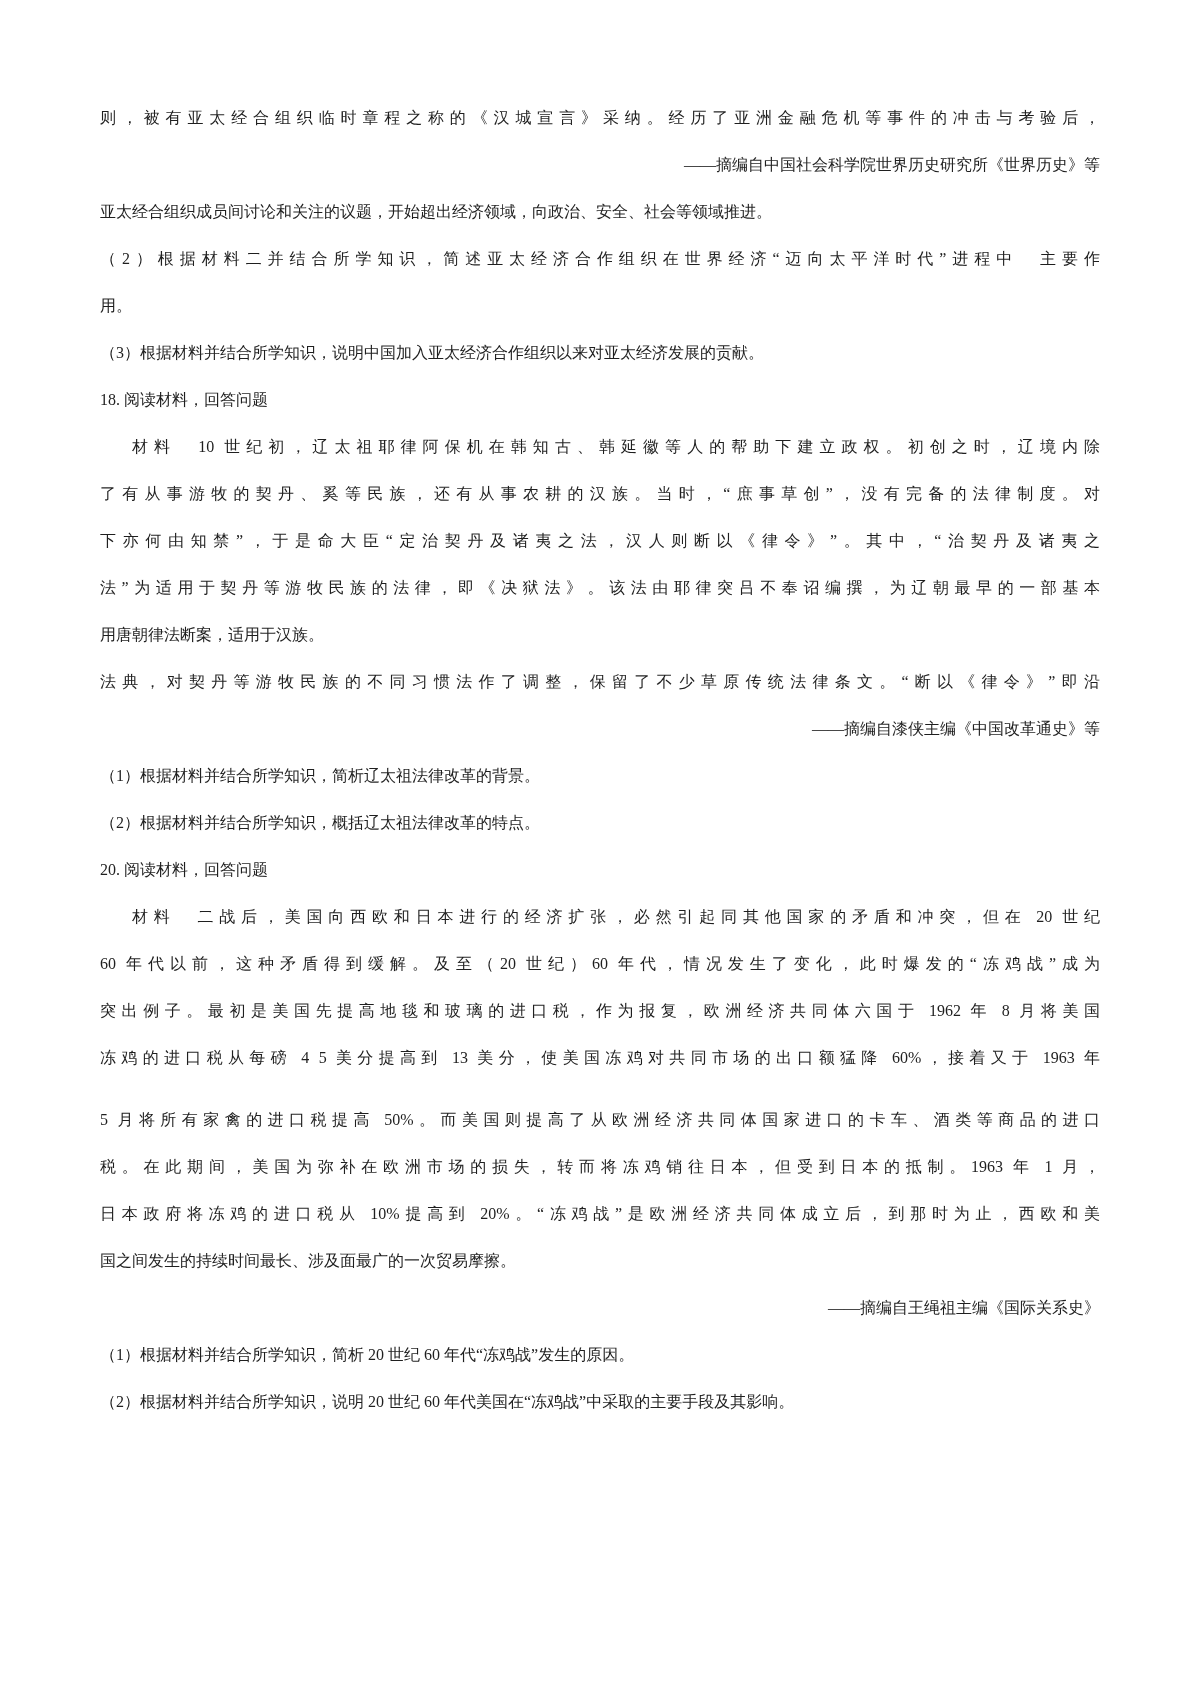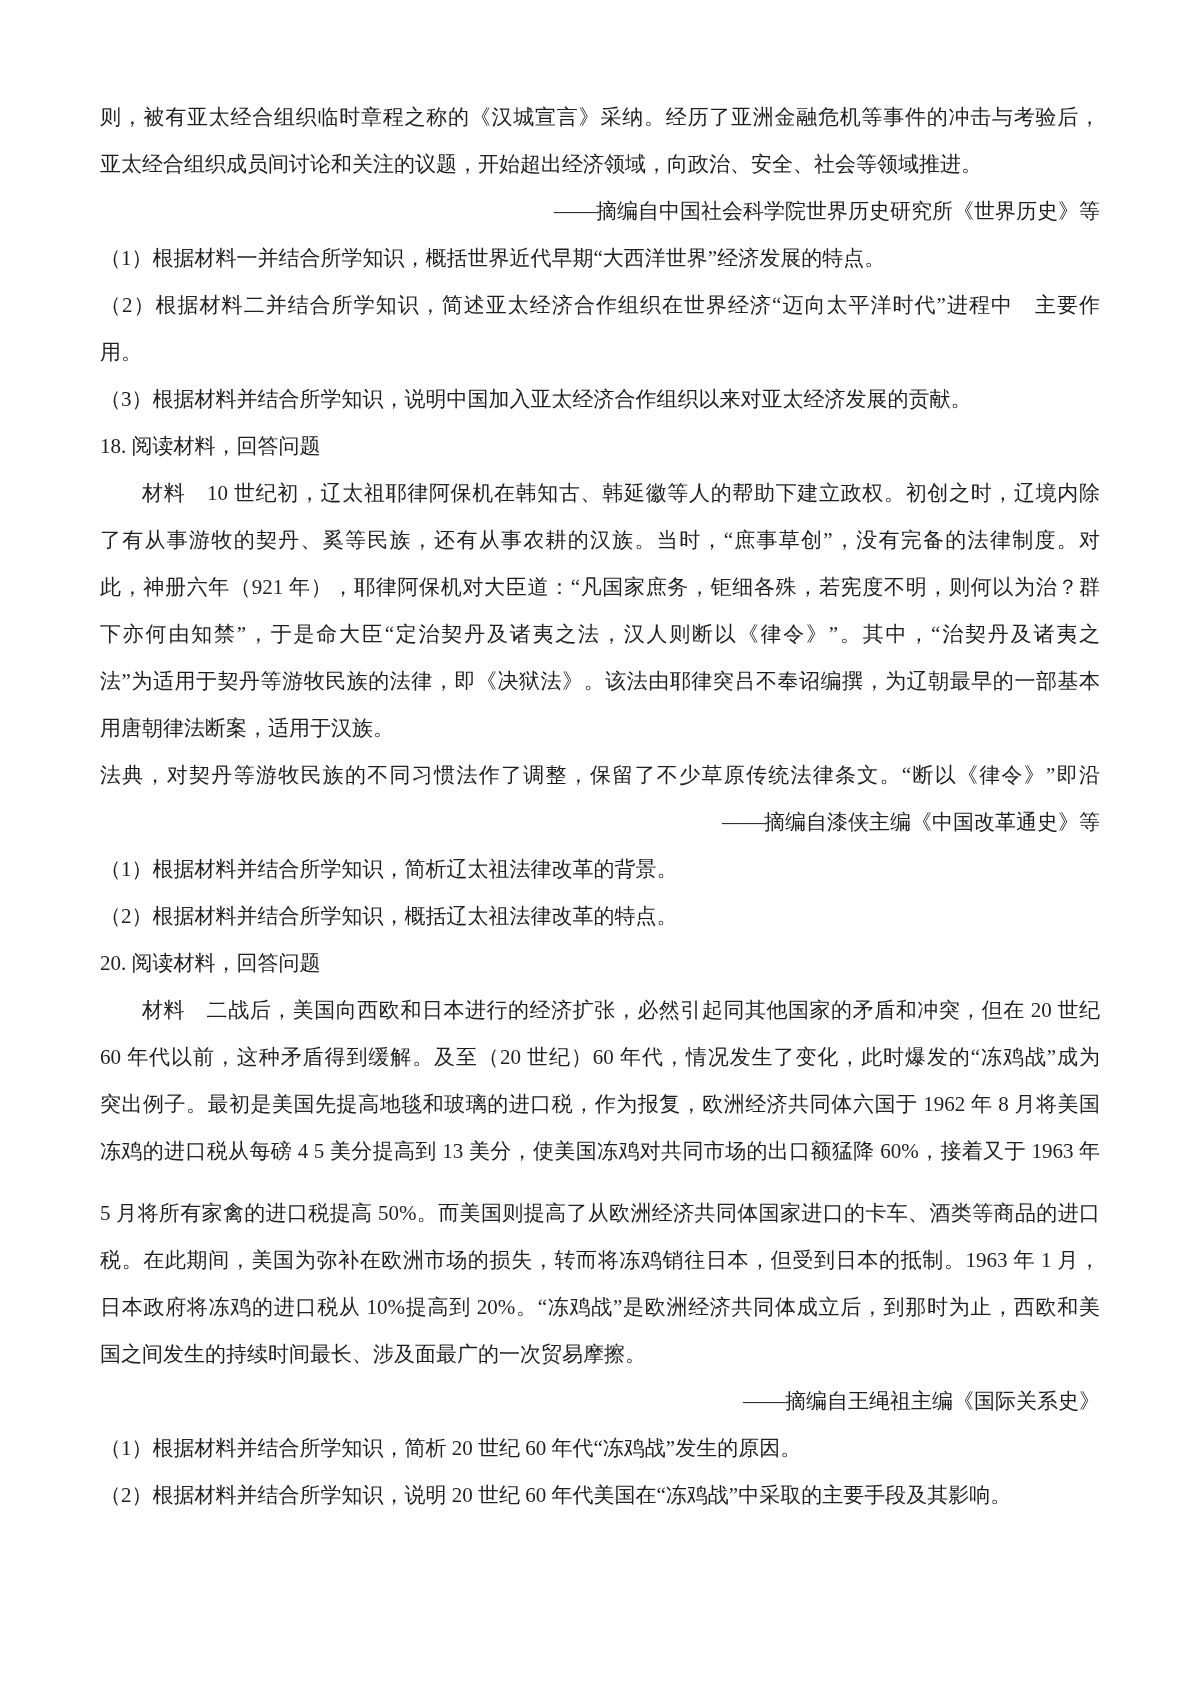--- a/index.html
+++ b/index.html
@@ -12,21 +12,21 @@
     height: 1698px;
     overflow: hidden;
     position: relative;
   }
   .page {
     box-sizing: border-box;
     width: 1200px;
     height: 1698px;
     padding: 94px 100px 40px 100px;
     font-family: "Liberation Serif", "DejaVu Serif", serif;
-    font-size: 21px;
+    font-size: 16px;
     line-height: 47px;
     color: #1f1f1f;
     background: #ffffff;
   }
   .ln {
     width: 1000px;
     white-space: normal;
   }
   .just {
     text-align: justify;
@@ -36,30 +36,28 @@
   .left  { text-align: left; }
   .right { text-align: right; }
   .indent { text-indent: 2em; }
   .gap { margin-top: 15px; }
 </style>
 </head>
 <body>
 
 <div class="page">
   <div class="ln just">则，被有亚太经合组织临时章程之称的《汉城宣言》采纳。经历了亚洲金融危机等事件的冲击与考验后，</div>
+  <div class="ln right">——摘编自中国社会科学院世界历史研究所《世界历史》等</div>
   <div class="ln left">亚太经合组织成员间讨论和关注的议题，开始超出经济领域，向政治、安全、社会等领域推进。</div>
-  <div class="ln right">——摘编自中国社会科学院世界历史研究所《世界历史》等</div>
-  <div class="ln left">（1）根据材料一并结合所学知识，概括世界近代早期“大西洋世界”经济发展的特点。</div>
   <div class="ln just">（2）根据材料二并结合所学知识，简述亚太经济合作组织在世界经济“迈向太平洋时代”进程中　主要作</div>
   <div class="ln left">用。</div>
   <div class="ln left">（3）根据材料并结合所学知识，说明中国加入亚太经济合作组织以来对亚太经济发展的贡献。</div>
   <div class="ln left">18. 阅读材料，回答问题</div>
   <div class="ln just indent">材料　10 世纪初，辽太祖耶律阿保机在韩知古、韩延徽等人的帮助下建立政权。初创之时，辽境内除</div>
   <div class="ln just">了有从事游牧的契丹、奚等民族，还有从事农耕的汉族。当时，“庶事草创”，没有完备的法律制度。对</div>
-  <div class="ln just">此，神册六年（921 年），耶律阿保机对大臣道：“凡国家庶务，钜细各殊，若宪度不明，则何以为治？群</div>
   <div class="ln just">下亦何由知禁”，于是命大臣“定治契丹及诸夷之法，汉人则断以《律令》”。其中，“治契丹及诸夷之</div>
   <div class="ln just">法”为适用于契丹等游牧民族的法律，即《决狱法》。该法由耶律突吕不奉诏编撰，为辽朝最早的一部基本</div>
   <div class="ln left">用唐朝律法断案，适用于汉族。</div>
   <div class="ln just">法典，对契丹等游牧民族的不同习惯法作了调整，保留了不少草原传统法律条文。“断以《律令》”即沿</div>
   <div class="ln right">——摘编自漆侠主编《中国改革通史》等</div>
   <div class="ln left">（1）根据材料并结合所学知识，简析辽太祖法律改革的背景。</div>
   <div class="ln left">（2）根据材料并结合所学知识，概括辽太祖法律改革的特点。</div>
   <div class="ln left">20. 阅读材料，回答问题</div>
   <div class="ln just indent">材料　二战后，美国向西欧和日本进行的经济扩张，必然引起同其他国家的矛盾和冲突，但在 20 世纪</div>
   <div class="ln just">60 年代以前，这种矛盾得到缓解。及至（20 世纪）60 年代，情况发生了变化，此时爆发的“冻鸡战”成为</div>

